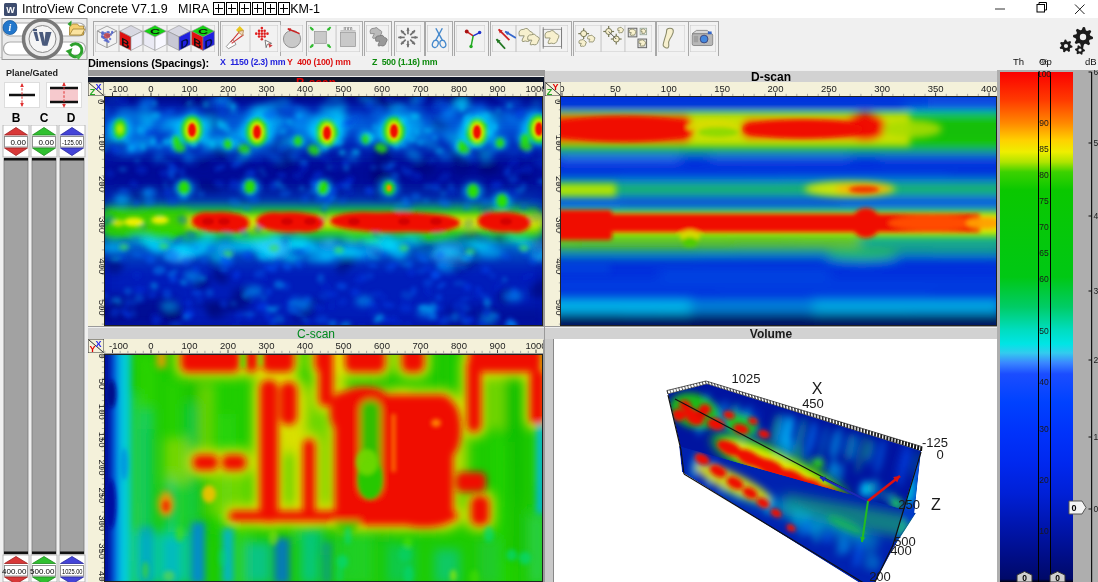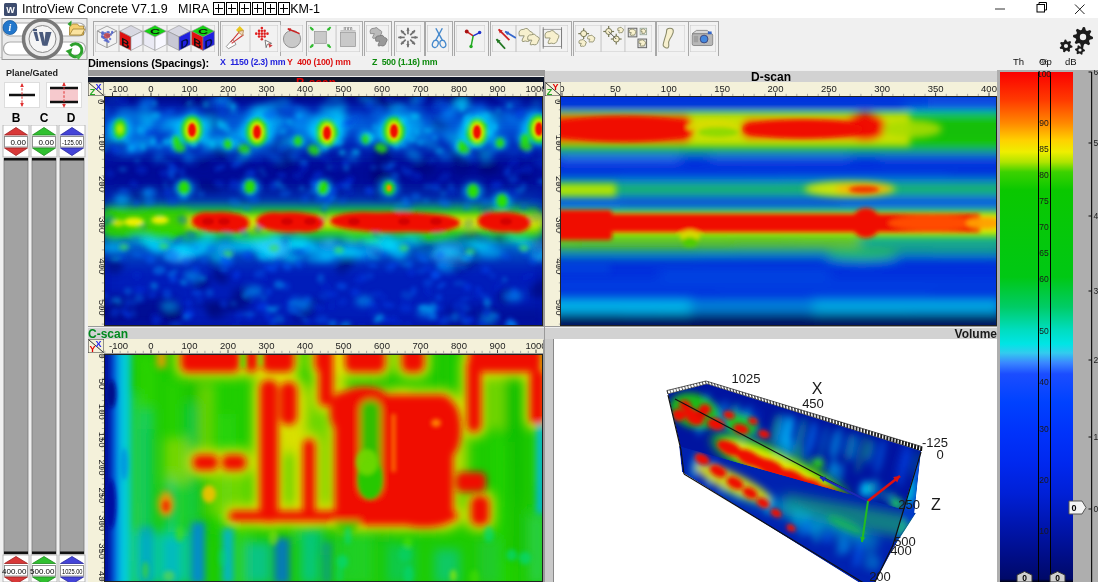--- a/index.html
+++ b/index.html
@@ -339,22 +339,22 @@
     <polygon points="32.5,452.0 55.5,452.0 44.0,459.0" fill="#30c030" stroke="#1d8a1d" stroke-width="0.8"></polygon>
     <rect x="59" y="430" width="26" height="27" fill="#fff" stroke="#aaa" stroke-width="0.8"></rect>
     <polygon points="60.5,438.5 72.0,431.5 83.5,438.5" fill="#4444d8" stroke="#2828a0" stroke-width="0.8"></polygon>
     <rect x="60.5" y="440.5" width="23" height="10.5" fill="#fff" stroke="#888" stroke-width="0.9"></rect>
     <text x="82.5" y="448.8" font-size="8" fill="#000" text-anchor="end" font-family="Liberation Sans" textLength="20.5" lengthAdjust="spacingAndGlyphs">1025.00</text>
     <polygon points="60.5,452.0 83.5,452.0 72.0,459.0" fill="#4444d8" stroke="#2828a0" stroke-width="0.8"></polygon>
   </svg>
 <div style="position:absolute;left:88px;top:70px;width:909px;height:512px;background:#9a9a9a"></div>
 <div style="position:absolute;left:88px;top:76px;width:456px;height:12px;background:#0f172a;border-top:1px solid #eee;text-align:center;font-size:12px;font-weight:bold;color:#e00000;line-height:12px">B-scan</div>
 <div style="position:absolute;left:545px;top:70px;width:452px;height:12px;background:#d2d2d2;border-top:1px solid #eee;text-align:center;font-size:12px;font-weight:bold;color:#000000;line-height:12px">D-scan</div>
-<div style="position:absolute;left:88px;top:327px;width:456px;height:12px;background:#d2d2d2;border-top:1px solid #eee;text-align:left;font-size:12px;font-weight:bold;color:#00891d;line-height:12px">C-scan</div>
-<div style="position:absolute;left:545px;top:327px;width:452px;height:12px;background:#d2d2d2;border-top:1px solid #eee;text-align:right;font-size:12px;font-weight:bold;color:#1a1a1a;line-height:12px">Volume</div>
+<div style="position:absolute;left:88px;top:327px;width:456px;height:12px;background:#d2d2d2;border-top:1px solid #eee;text-align:center;font-size:12px;font-weight:normal;color:#00891d;line-height:12px">C-scan</div>
+<div style="position:absolute;left:545px;top:327px;width:452px;height:12px;background:#d2d2d2;border-top:1px solid #eee;text-align:center;font-size:12px;font-weight:bold;color:#1a1a1a;line-height:12px">Volume</div>
 <svg style="position:absolute;left:104px;top:82px" width="439" height="14" viewBox="0 0 439 14">
     <rect width="439" height="14" fill="#f4f1da"></rect>
     <line x1="0.8" y1="11.8" x2="0.8" y2="14" stroke="#999" stroke-width="0.8"></line>
     <line x1="8.5" y1="10.5" x2="8.5" y2="14" stroke="#444" stroke-width="1"></line>
     <text x="14.5" y="9.5" font-size="9.5" fill="#222" text-anchor="middle" font-family="Liberation Sans">-100</text>
     <line x1="16.2" y1="11.8" x2="16.2" y2="14" stroke="#999" stroke-width="0.8"></line>
     <line x1="23.9" y1="11.8" x2="23.9" y2="14" stroke="#999" stroke-width="0.8"></line>
     <line x1="31.6" y1="11.8" x2="31.6" y2="14" stroke="#999" stroke-width="0.8"></line>
     <line x1="39.3" y1="11.8" x2="39.3" y2="14" stroke="#999" stroke-width="0.8"></line>
     <line x1="47.0" y1="10.5" x2="47.0" y2="14" stroke="#444" stroke-width="1"></line>
@@ -2202,21 +2202,21 @@
     <text x="375" y="170" font-size="13" fill="#1a1a1a" text-anchor="end" font-family="Liberation Sans">250</text>
     <text x="386" y="171" font-size="16" fill="#1a1a1a" text-anchor="start" font-family="Liberation Sans">Z</text>
     <text x="360" y="207" font-size="13" fill="#1a1a1a" text-anchor="middle" font-family="Liberation Sans">500</text>
     <text x="356" y="216" font-size="13" fill="#1a1a1a" text-anchor="middle" font-family="Liberation Sans">400</text>
     <text x="335" y="242" font-size="13" fill="#1a1a1a" text-anchor="middle" font-family="Liberation Sans">200</text>
   </svg>
 <div style="position:absolute;left:997px;top:56px;width:101px;height:14px;background:#f0f0f0;font-size:9.5px;font-weight:normal;color:#111">
     <span style="position:absolute;left:16px">Th</span>
     <span style="position:absolute;left:43px">%</span>
     <span style="position:absolute;left:42px">Op</span>
-    <span style="position:absolute;left:68px">dB</span>
+    <span style="position:absolute;left:88px">dB</span>
   </div>
 <div style="position:absolute;left:997px;top:70px;width:101px;height:512px;background:#aeaeae"></div>
 <div style="position:absolute;left:1000px;top:72px;width:73px;height:510px;background:linear-gradient(to bottom,#fb0000 0px,#ff3a00 28px,#ff8800 51px,#ffd000 68px,#eeee00 80px,#b0e400 90px,#3cd200 100px,#0ac800 118px,#00c814 205px,#00cc66 235px,#00ddc0 258px,#00e5e5 272px,#33cbee 281px,#3a86ff 291px,#1b4dff 302px,#0042ff 330px,#0032fa 362px,#0028ee 392px,#0020d6 422px,#0016b0 452px,#000e8a 482px,#000968 507px,#000112 510px,#000440 532px,#00021c 557px)"></div>
 <div style="position:absolute;left:1037.5px;top:72px;width:1.2px;height:510px;background:#000"></div>
 <div style="position:absolute;left:1049.5px;top:72px;width:1.2px;height:510px;background:#000"></div>
 <svg style="position:absolute;left:1038px;top:70px" width="60" height="512" viewBox="0 0 60 512">
     <text x="6" y="7" font-size="8.5" fill="#1a1a1a" text-anchor="middle" font-family="Liberation Sans">100</text>
     <text x="6" y="56" font-size="8.5" fill="#1a1a1a" text-anchor="middle" font-family="Liberation Sans">90</text>
     <text x="6" y="82" font-size="8.5" fill="#1a1a1a" text-anchor="middle" font-family="Liberation Sans">85</text>
     <text x="6" y="108" font-size="8.5" fill="#1a1a1a" text-anchor="middle" font-family="Liberation Sans">80</text>

